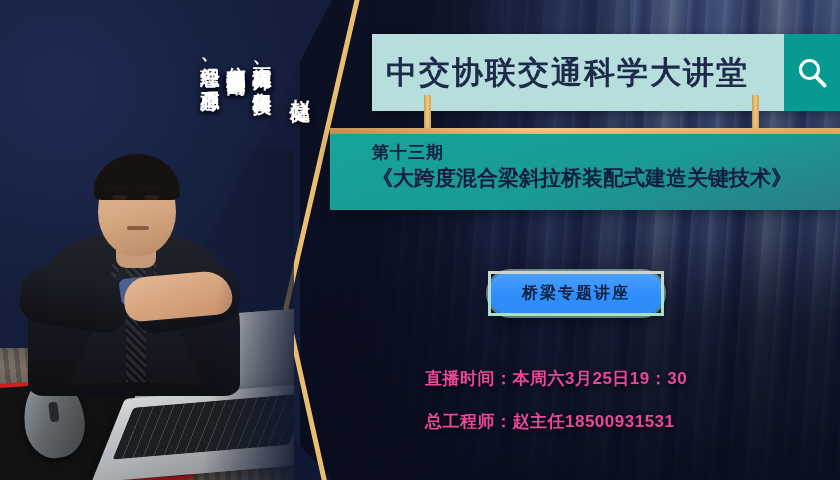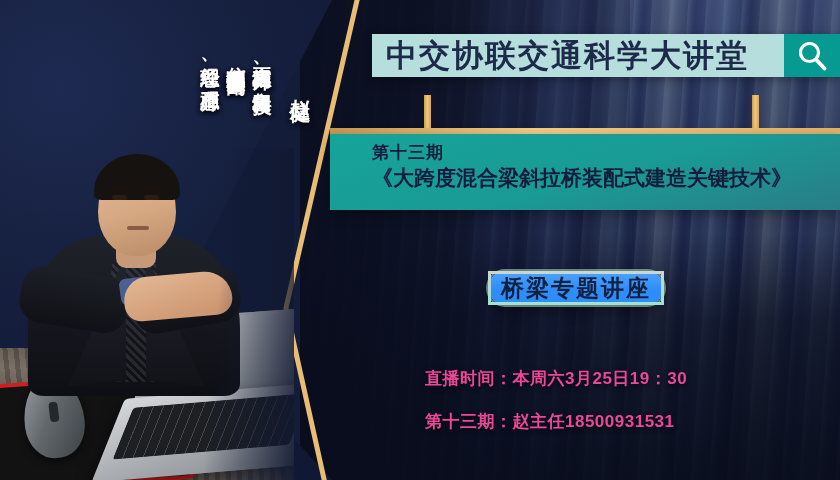--- a/index.html
+++ b/index.html
@@ -201,21 +201,21 @@
     text-shadow:0 2px 5px rgba(0,0,0,.75);
     white-space:nowrap;
   }
   .v-name{ left:286px; top:82px; font-size:21px; letter-spacing:3px; }
   .v-l1{ left:249px; top:52px; font-size:19px; }
   .v-l2{ left:223px; top:52px; font-size:19px; }
   .v-l3{ left:197px; top:52px; font-size:19px; }
 
   
   .banner{
-    position:absolute; left:372px; top:34px; width:468px; height:43px;
+    position:absolute; left:372px; top:34px; width:468px; height:77px;
     display:flex; align-items:stretch;
     box-shadow:0 3px 10px rgba(0,0,0,.35);
   }
   .banner-text{
     flex:1; background:#b6dedd; display:flex; align-items:center;
     padding-left:14px;
     color:#1d2a4a; font-size:31px; font-weight:bold; letter-spacing:2px;
   }
   .banner-icon{
     width:56px; background:#069a92; display:flex; align-items:center; justify-content:center;
@@ -242,26 +242,26 @@
     background:linear-gradient(165deg,#15a49b 0%,#1a9a94 55%,#2a7c86 100%);
     color:#121d3d;
     padding:7px 14px 0 42px;
     box-shadow:0 4px 12px rgba(0,0,0,.35);
   }
   .sub-issue{ font-size:17px; font-weight:bold; letter-spacing:1px; }
   .sub-title{ font-size:21px; font-weight:bold; letter-spacing:0px; white-space:nowrap; }
 
   
   .badge{
-    position:absolute; left:488px; top:271px; width:176px; height:34px;
+    position:absolute; left:488px; top:271px; width:176px; height:45px;
     background:linear-gradient(180deg,#49a0ff 0%,#2f8dfa 55%,#2f8dfa 100%);
     border:3px solid; border-image:linear-gradient(180deg,#c9d6cf,#9fe3cf) 1;
     border-radius:24px;
     display:flex; align-items:center; justify-content:center;
-    color:#10203f; font-size:23px; font-weight:bold; letter-spacing:2px;
+    color:#10203f; font-size:16px; font-weight:bold; letter-spacing:2px;
     box-shadow:0 0 0 2px rgba(180,220,200,.55), 0 5px 14px rgba(0,0,0,.5);
   }
 
   
   .info{
     position:absolute; color:#ec4899; font-size:17px; font-weight:bold;
     letter-spacing:.5px; text-shadow:0 2px 5px rgba(0,0,0,.7); white-space:nowrap;
   }
   .info-1{ left:425px; top:367px; }
   .info-2{ left:425px; top:410px; }
@@ -330,15 +330,15 @@
   <div class="gold-strip"></div>
 
   <div class="subpanel">
     <div class="sub-issue">第十三期</div>
     <div class="sub-title">《大跨度混合梁斜拉桥装配式建造关键技术》</div>
   </div>
 
   <div class="badge">桥梁专题讲座</div>
 
   <div class="info info-1">直播时间：本周六3月25日19：30</div>
-  <div class="info info-2">第十三期：赵主任18500931531</div>
+  <div class="info info-2">总工程师：赵主任18500931531</div>
 
 </div>
 
 </body></html>

